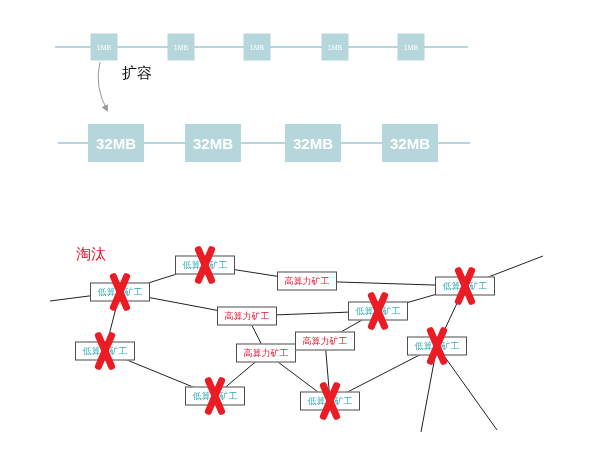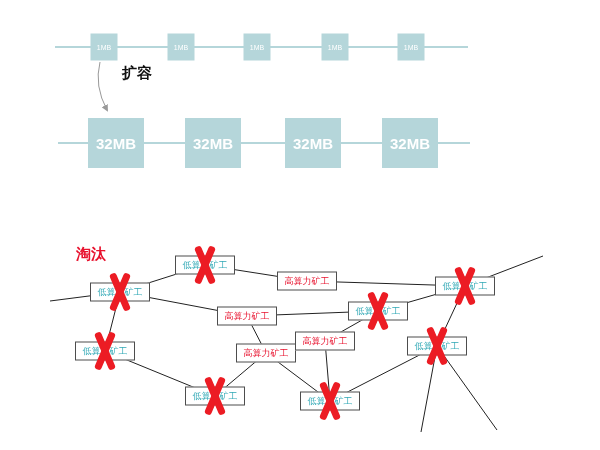--- a/index.html
+++ b/index.html
@@ -17,23 +17,23 @@
     position: absolute;
     transform: translate(-50%, -50%);
     background: var(--block-fill, #b5d6da);
     color: #ffffff;
     display: flex;
     align-items: center;
     justify-content: center;
     z-index: 1;
   }
   .block.small { width: 27px; height: 27px; font-size: 7px; }
-  .block.large { width: 56px; height: 50px; font-size: 15px; font-weight: bold; }
+  .block.large { width: 56px; height: 38px; font-size: 15px; font-weight: bold; }
 
-  .text-label { position: absolute; font-weight: bold; z-index: 2; }
+  .text-label { position: absolute; font-weight: normal; z-index: 2; }
   #expand-label  { left: 122px; top: 64px;  font-size: 15px; color: #111111; }
   #eliminated-label { left: 76px; top: 245px; font-size: 15px; color: var(--eliminated-color, #e8112d); }
 
   .node {
     position: absolute;
     transform: translate(-50%, -50%);
     width: 60px;
     height: 19px;
     background: #ffffff;
     border: 1px solid #4d4d4d;

